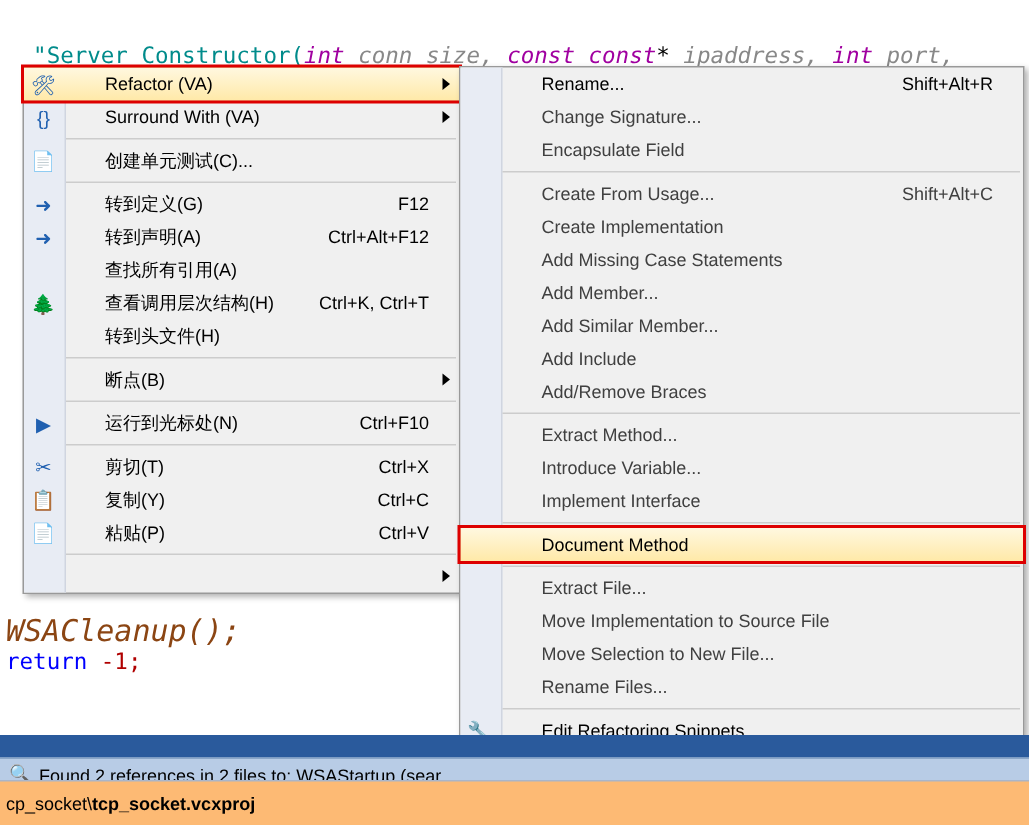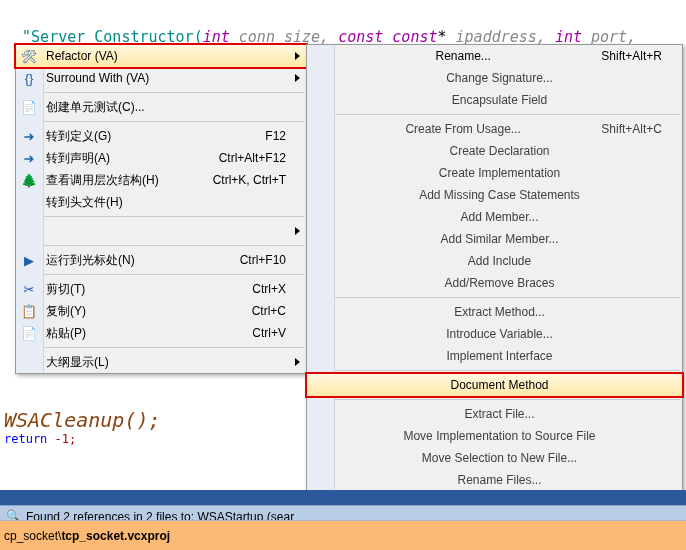--- a/index.html
+++ b/index.html
@@ -38,21 +38,20 @@
 }
 .menu-left {
   left: 15px;
   top: 44px;
   width: 290px;
 }
 .menu-right {
   left: 306px;
   top: 44px;
   width: 375px;
-  text-align: center;
 }
 .menu-item {
   display: flex;
   align-items: center;
   height: 22px;
   padding: 0 20px 0 30px;
   position: relative;
   cursor: default;
 }
 .menu-item.highlighted {
@@ -60,20 +59,21 @@
   border: 1px solid #e5c365;
   margin: -1px;
 }
 .menu-item.red-box {
   outline: 2px solid #d00;
   outline-offset: -1px;
 }
 .menu-item .label {
   flex: 1;
   color: #000;
+  margin-left: 24px;
 }
 .menu-item.disabled .label,
 .menu-item.disabled .shortcut {
   color: #404040;
 }
 .menu-item .shortcut {
   color: #000;
   margin-left: 12px;
 }
 .menu-item .icon {
@@ -162,21 +162,21 @@
   
 </div>
 
 <div style="position:absolute; top:10px; left:4px; font-family:Consolas,monospace; font-size:15px; white-space:pre;">
   <span class="na">"Server Constructor(</span><span class="kw-magenta">int</span><span class="var-gray"> conn_size, </span><span class="kw-magenta">const</span><span> </span><span class="kw-magenta">const</span><span class="op">* </span><span class="var-gray">ipaddress, </span><span class="kw-magenta">int</span><span class="var-gray"> port, </span>
 </div>
 
 <div style="position:absolute; top:410px; left:4px; font-family:Consolas,monospace; font-size:20px; line-height:20px;">
   <span style="color:#8b4513; font-style:italic;">WSACleanup();</span>
 </div>
-<div style="position:absolute; top:432px; left:4px; font-family:Consolas,monospace; font-size:12px;">
+<div style="position:absolute; top:432px; left:4px; font-family:Consolas,monospace; font-size:15px;">
   <span class="kw-blue">return</span><span class="num"> -1;</span>
 </div>
 
 <div class="context-menu menu-left">
   <div class="menu-icon-strip"></div>
   <div class="menu-items" id="left-menu">
       <div class="menu-item highlighted red-box">
         <span class="icon">🛠</span>
         <span class="label">Refactor (VA)</span>
         <span class="arrow"></span>
@@ -196,29 +196,33 @@
         <span class="icon">➜</span>
         <span class="label">转到定义(G)</span>
         <span class="shortcut">F12</span>
       </div>
       <div class="menu-item">
         <span class="icon">➜</span>
         <span class="label">转到声明(A)</span>
         <span class="shortcut">Ctrl+Alt+F12</span>
       </div>
       <div class="menu-item">
+        <span class="label">查找所有引用(A)</span>
+      </div>
+      <div class="menu-item">
         <span class="icon">🌲</span>
         <span class="label">查看调用层次结构(H)</span>
         <span class="shortcut">Ctrl+K, Ctrl+T</span>
       </div>
       <div class="menu-item">
         <span class="label">转到头文件(H)</span>
       </div>
       <div class="menu-sep"></div>
       <div class="menu-item">
+        <span class="label">断点(B)</span>
         <span class="arrow"></span>
       </div>
       <div class="menu-sep"></div>
       <div class="menu-item">
         <span class="icon">▶</span>
         <span class="label">运行到光标处(N)</span>
         <span class="shortcut">Ctrl+F10</span>
       </div>
       <div class="menu-sep"></div>
       <div class="menu-item">
@@ -231,21 +235,20 @@
         <span class="label">复制(Y)</span>
         <span class="shortcut">Ctrl+C</span>
       </div>
       <div class="menu-item">
         <span class="icon">📄</span>
         <span class="label">粘贴(P)</span>
         <span class="shortcut">Ctrl+V</span>
       </div>
       <div class="menu-sep"></div>
       <div class="menu-item">
-        <span class="label">大纲显示(L)</span>
         <span class="arrow"></span>
       </div>
     </div>
 </div>
 
 <div class="context-menu menu-right">
   <div class="menu-icon-strip"></div>
   <div class="menu-items" id="right-menu">
       <div class="menu-item">
         <span class="label">Rename...</span>
@@ -256,23 +259,20 @@
       </div>
       <div class="menu-item disabled">
         <span class="label">Encapsulate Field</span>
       </div>
       <div class="menu-sep"></div>
       <div class="menu-item disabled">
         <span class="label">Create From Usage...</span>
         <span class="shortcut">Shift+Alt+C</span>
       </div>
       <div class="menu-item disabled">
-        <span class="label">Create Declaration</span>
-      </div>
-      <div class="menu-item disabled">
         <span class="label">Create Implementation</span>
       </div>
       <div class="menu-item disabled">
         <span class="label">Add Missing Case Statements</span>
       </div>
       <div class="menu-item disabled">
         <span class="label">Add Member...</span>
       </div>
       <div class="menu-item disabled">
         <span class="label">Add Similar Member...</span>

